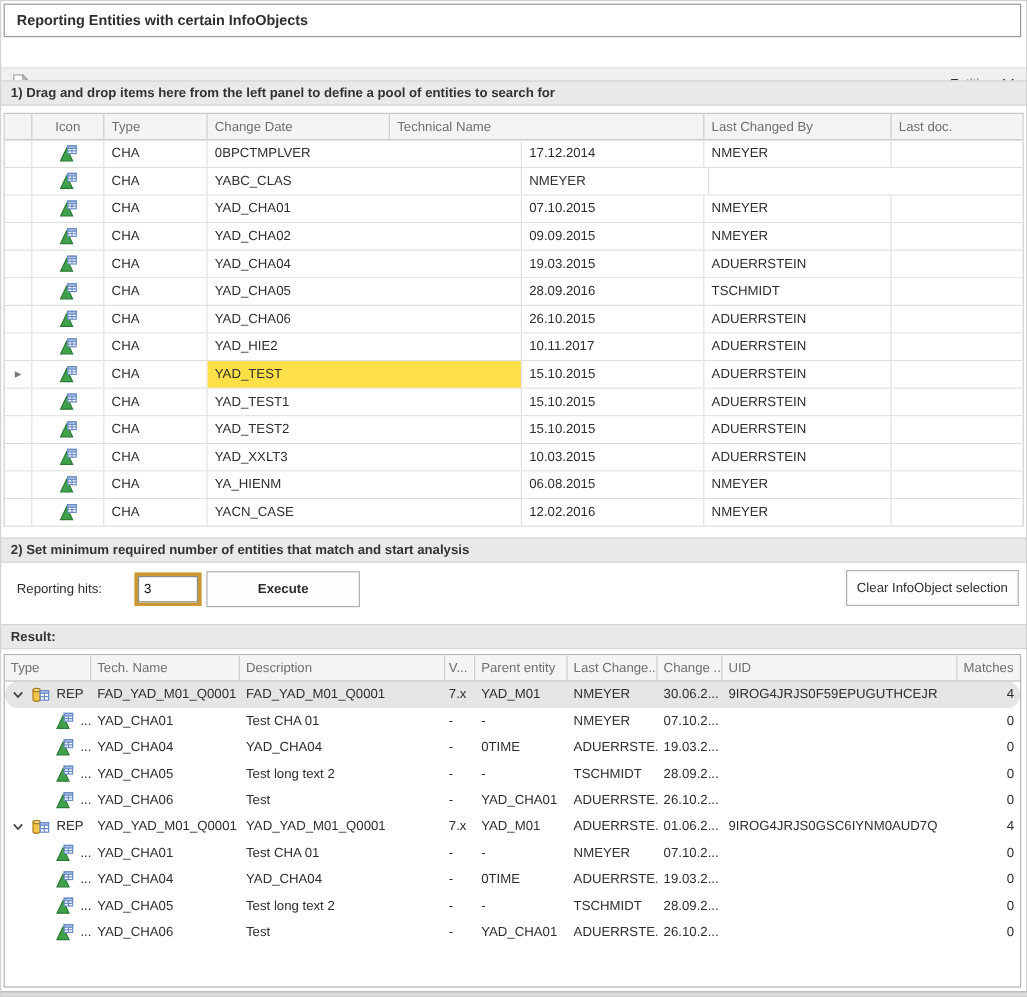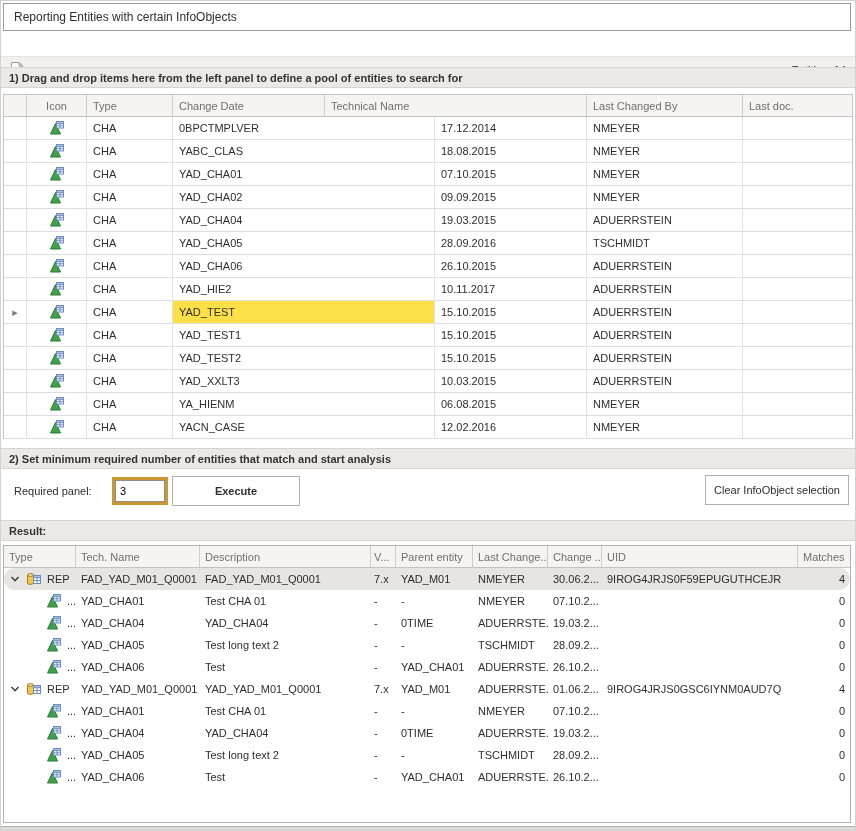--- a/index.html
+++ b/index.html
@@ -6,21 +6,21 @@
   body{
     width:856px;height:831px;position:relative;overflow:hidden;
     font-family:"Liberation Sans",sans-serif;font-size:11px;color:#2e2e2e;background:#fff;
   }
   #frame{position:absolute;inset:0;border:1px solid #d3d2d0;pointer-events:none;z-index:50;}
 
   
   #titlebar{
     position:absolute;left:3px;top:3px;width:848px;height:28px;
     border:1px solid #989898;display:flex;align-items:center;
-    padding-left:10px;box-sizing:border-box;font-weight:normal;font-size:12px;background:#fff;
+    padding-left:10px;box-sizing:border-box;font-weight:bold;font-size:12px;background:#fff;
   }
 
   
   #toolbar{
     position:absolute;left:1px;top:36px;width:854px;height:28px;background:#f1f0ee;
     border-top:1px solid #e4e3e1;border-bottom:1px solid #e4e3e1;box-sizing:border-box;margin-top:20px;
   }
   #export-btn{position:absolute;left:6px;top:4px;width:20px;height:20px;display:flex;align-items:center;justify-content:center;cursor:pointer;}
   #entities-count{position:absolute;right:9px;top:0;height:100%;display:flex;align-items:center;color:#2e2e2e;}
 
@@ -163,21 +163,20 @@
               <polygon points="1.5,14 6.5,3.5 11.5,14" fill="#3fa24a" stroke="#2c7a36"></polygon>
               <rect x="7.5" y="1.5" width="7" height="6.5" fill="#ffffff" stroke="#6a8cc4"></rect>
               <rect x="7.5" y="1.5" width="7" height="2.2" fill="#a9c0e4" stroke="#6a8cc4"></rect>
               <line x1="11" y1="3.7" x2="11" y2="8" stroke="#6a8cc4"></line>
               <line x1="7.5" y1="5.8" x2="14.5" y2="5.8" stroke="#6a8cc4"></line>
             </svg>
           </span>
         </div>
         <div class="tc c-type">CHA</div>
         <div class="tc c-name">YABC_CLAS</div>
-        <div class="tc c-date">18.08.2015</div>
         <div class="tc c-user">NMEYER</div>
         <div class="tc c-doc"></div>
       </div>
       <div class="trow">
         <div class="tc c-sel"></div>
         <div class="tc c-icon">
           <span class="icn">
             <svg width="16" height="16" viewBox="0 0 16 16">
               <polygon points="1.5,14 6.5,3.5 11.5,14" fill="#3fa24a" stroke="#2c7a36"></polygon>
               <rect x="7.5" y="1.5" width="7" height="6.5" fill="#ffffff" stroke="#6a8cc4"></rect>
@@ -404,21 +403,21 @@
         <div class="tc c-user">NMEYER</div>
         <div class="tc c-doc"></div>
       </div>
     </div>
 </div>
 
 <div id="sec2" class="secbar">
   <span>2) Set minimum required number of entities that match and start analysis</span>
 </div>
 
-<span id="hits-label">Required panel:</span>
+<span id="hits-label">Reporting hits:</span>
 <div id="hits-focus">
   <input id="hits-input" value="3" style="">
 </div>
 <button id="execute-btn" class="btn">Execute</button>
 <button id="clear-btn" class="btn">Clear InfoObject selection</button>
 
 <div id="sec3" class="secbar">
   <span>Result:</span>
 </div>
 

